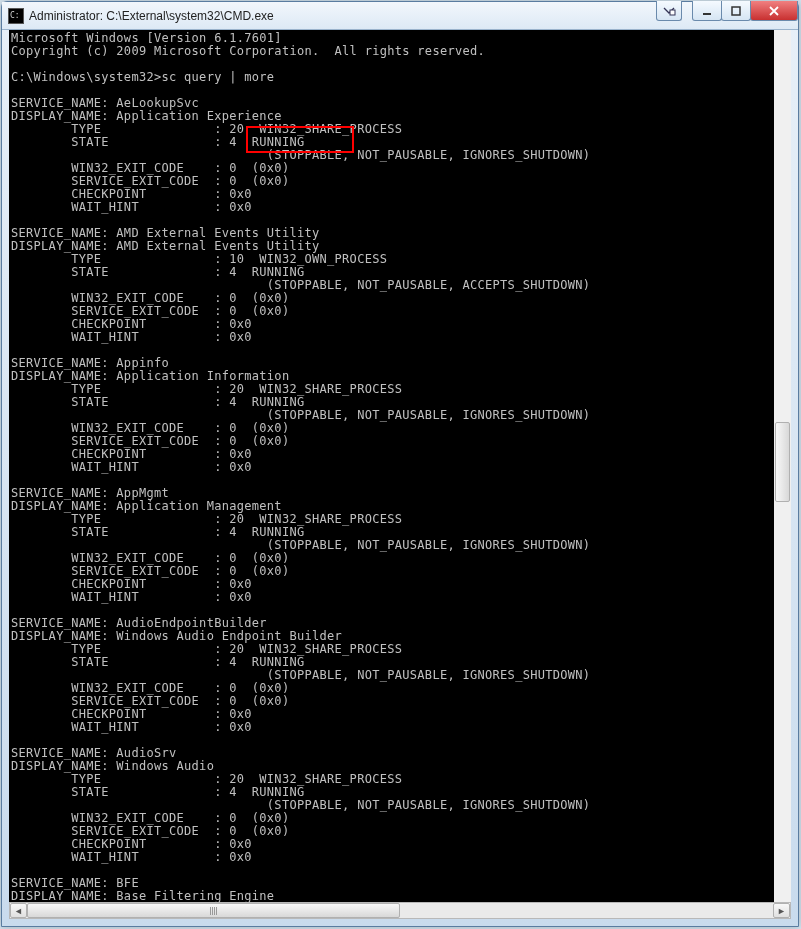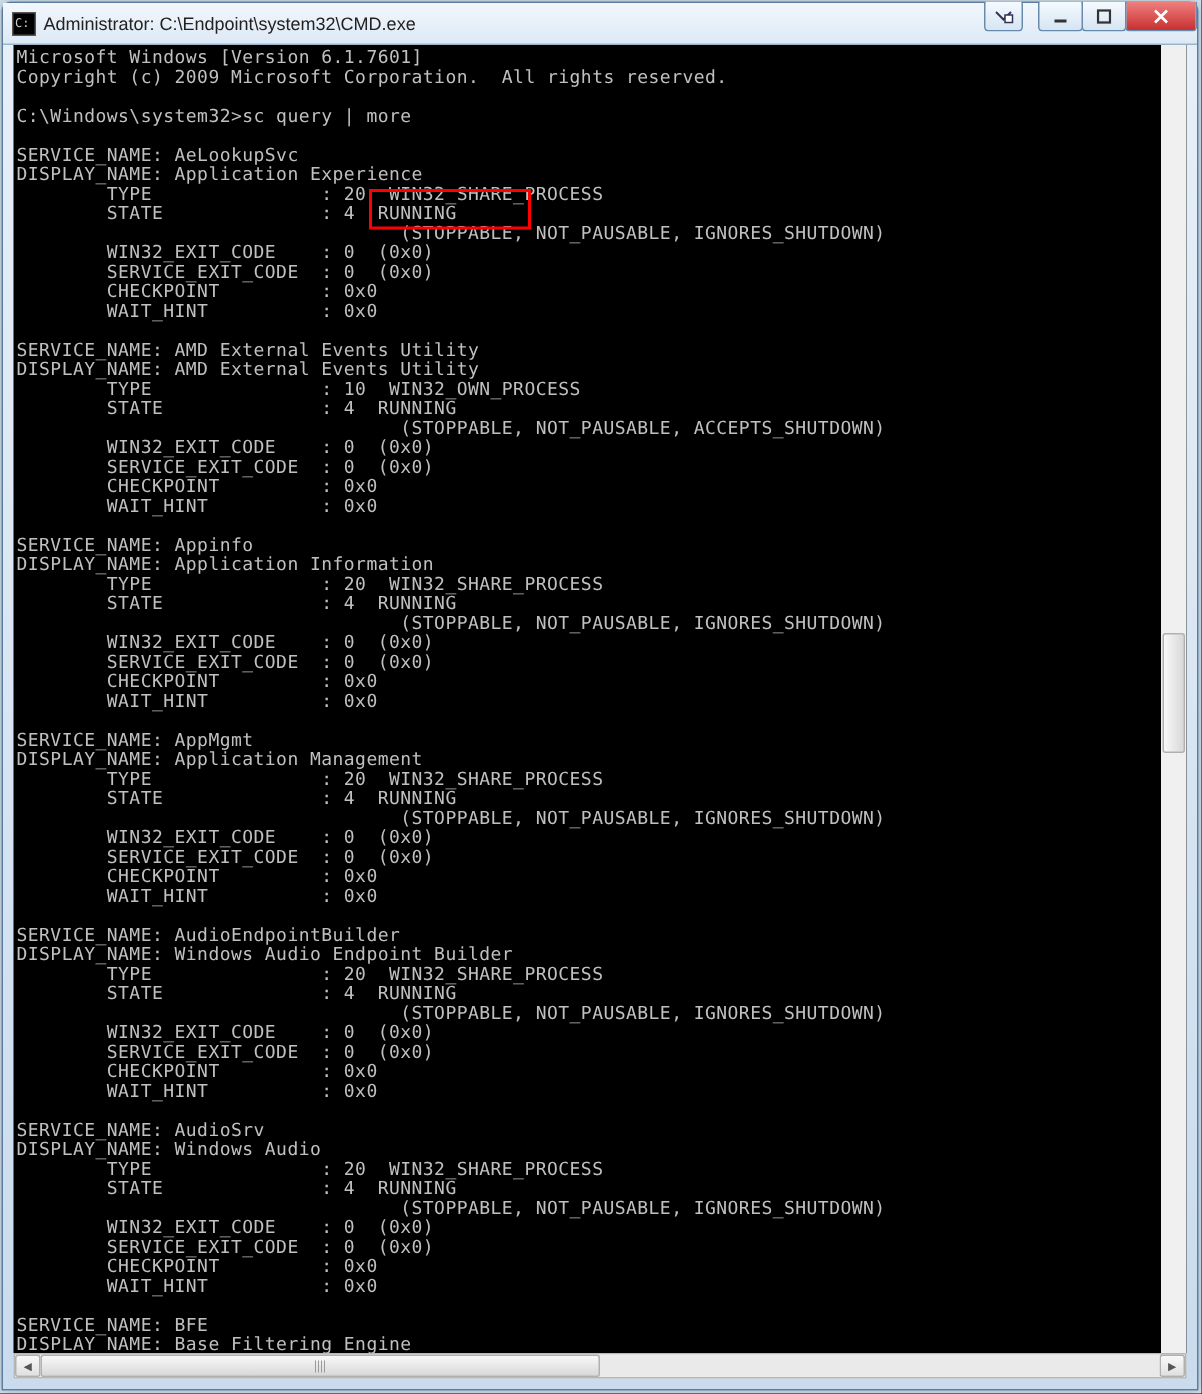--- a/index.html
+++ b/index.html
@@ -142,21 +142,21 @@
     border-radius:2px;
   }
 </style>
 </head>
 <body>
 
 <div class="window">
 
   <div class="titlebar">
     <div class="app-icon">C:</div>
-    <div class="title-text">Administrator: C:\Endpoint\system32\CMD.exe</div>
+    <div class="title-text">Administrator: C:\External\system32\CMD.exe</div>
     <div class="win-controls">
       <div class="win-btn help">
         <svg width="14" height="10" viewBox="0 0 14 10">
             <path d="M2 2 L7 7 L12 2" fill="none" stroke="#335" stroke-width="1.3"></path>
             <rect x="8" y="4" width="5" height="5" fill="#fff" stroke="#335" stroke-width="1"></rect>
           </svg>
       </div>
       <div class="win-btn min">
         <svg width="10" height="10">
             <rect x="1" y="7" width="8" height="2" fill="#333"></rect>

